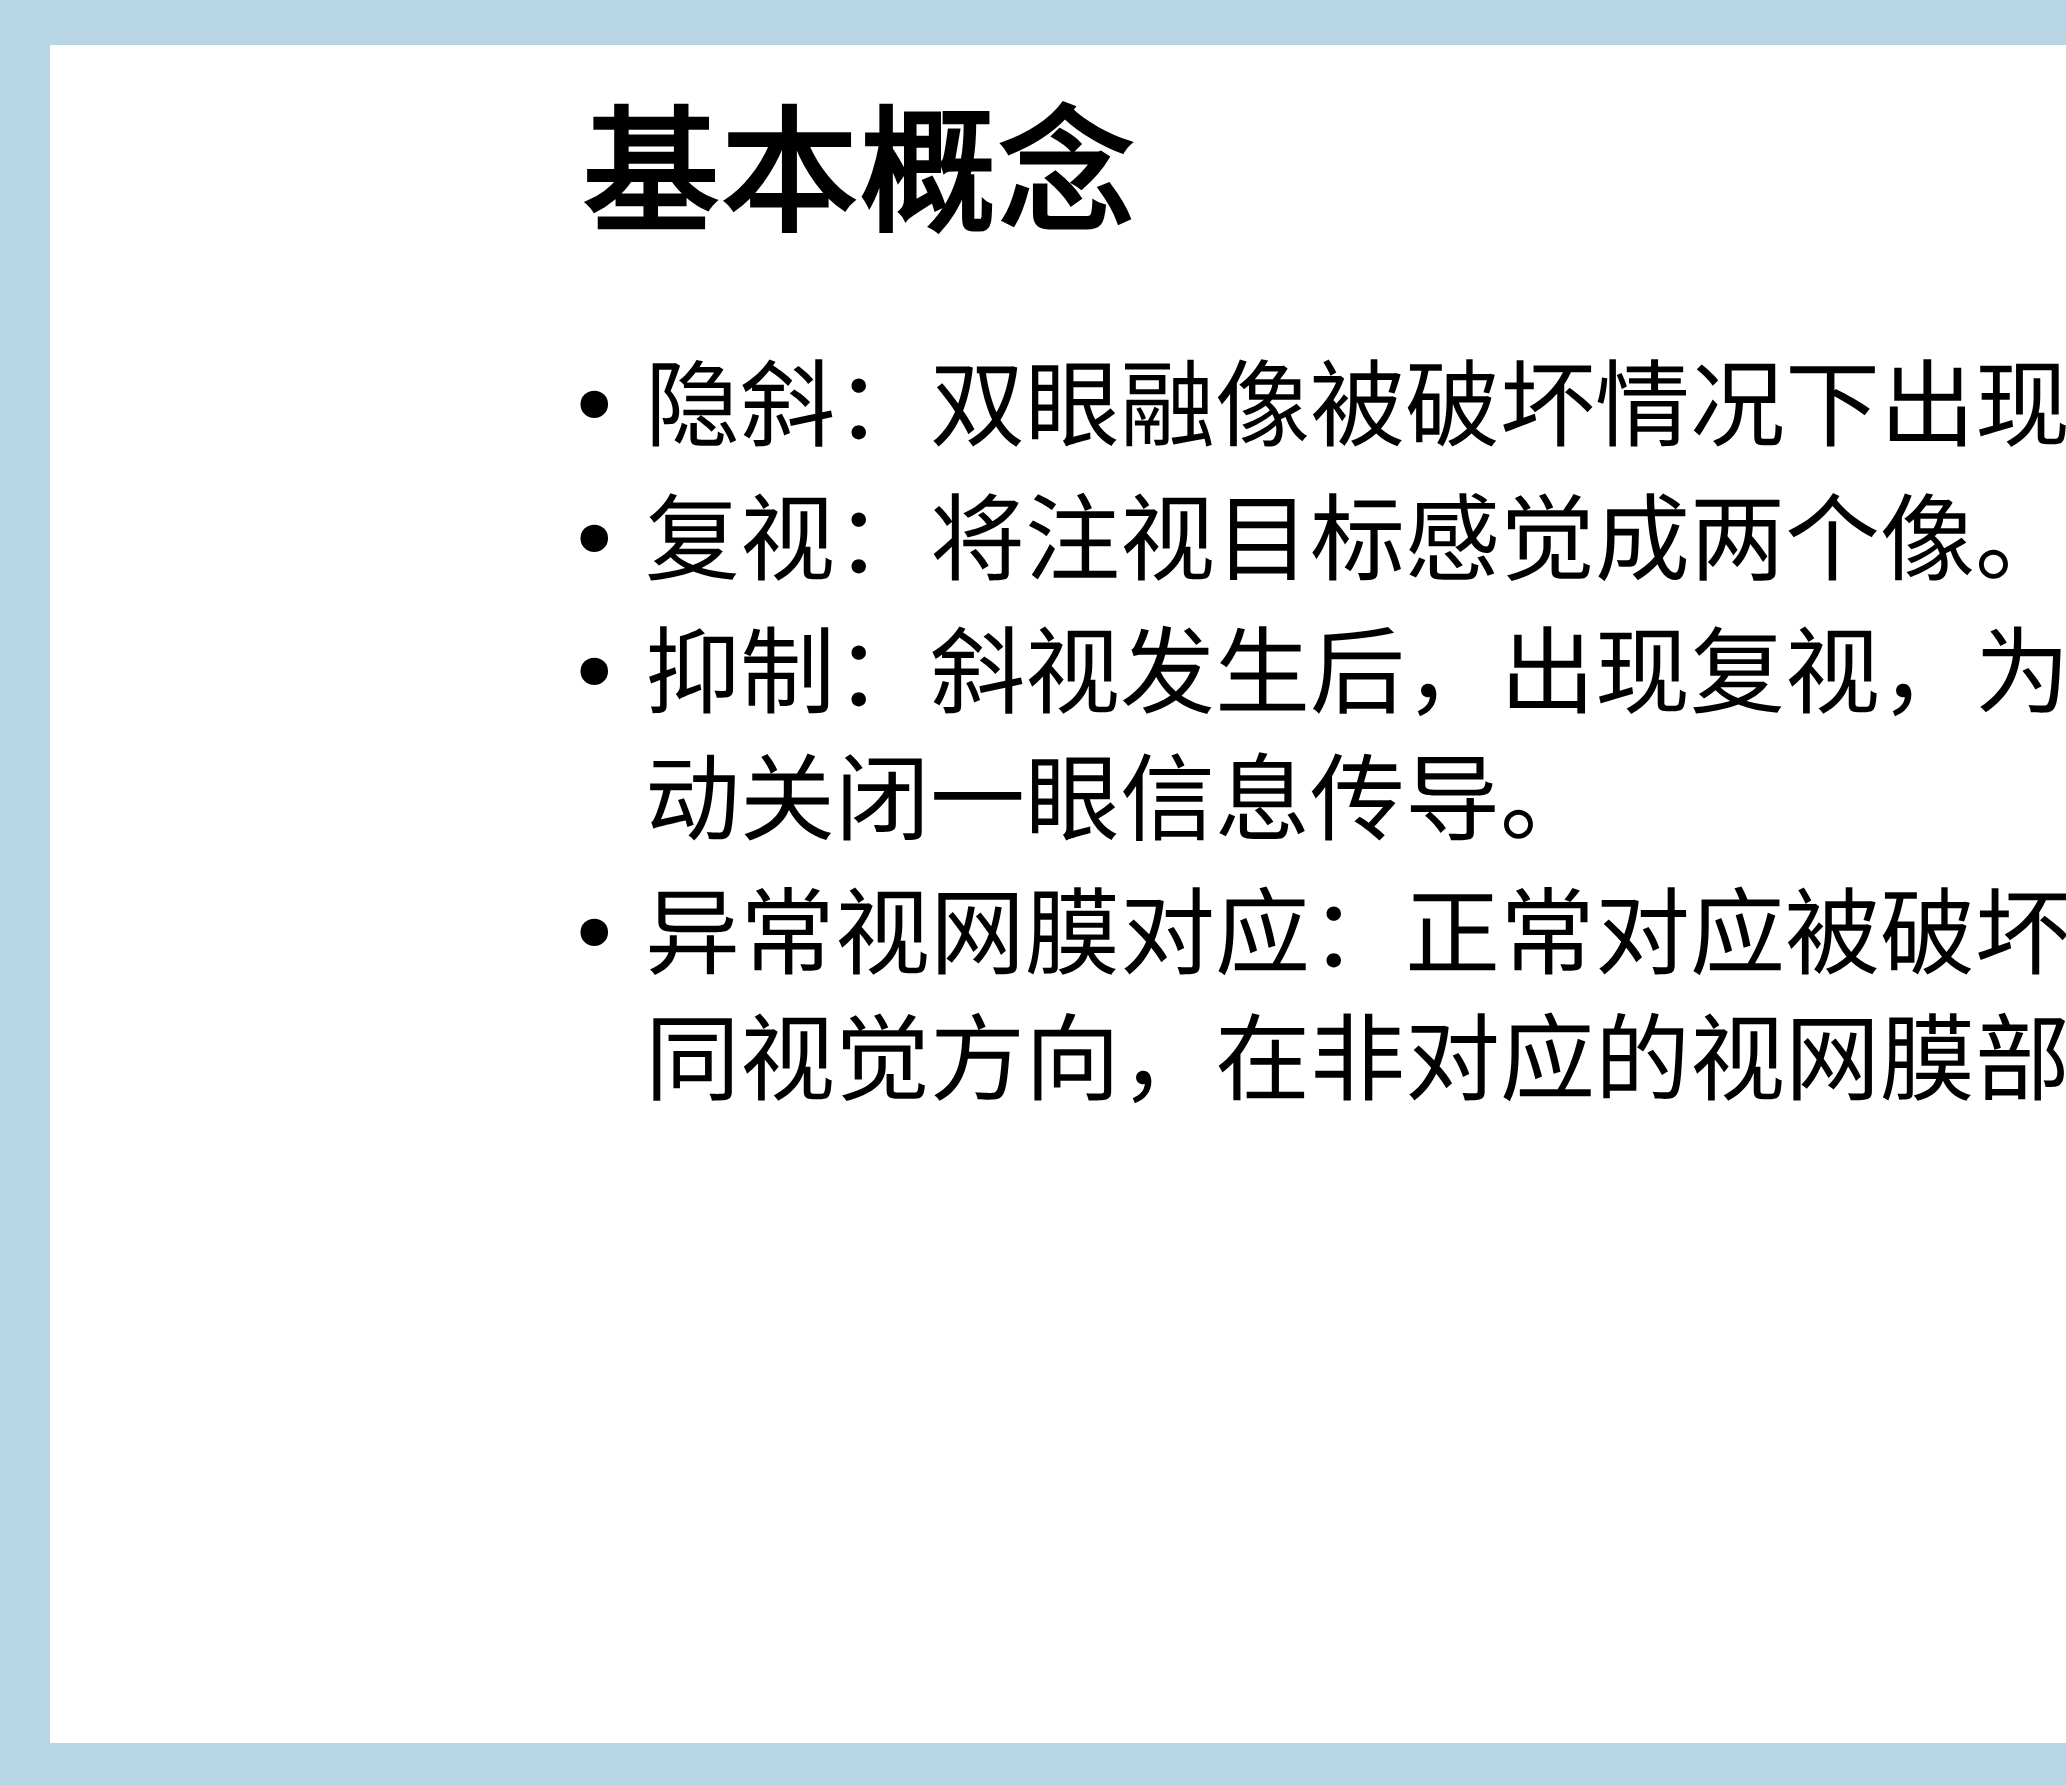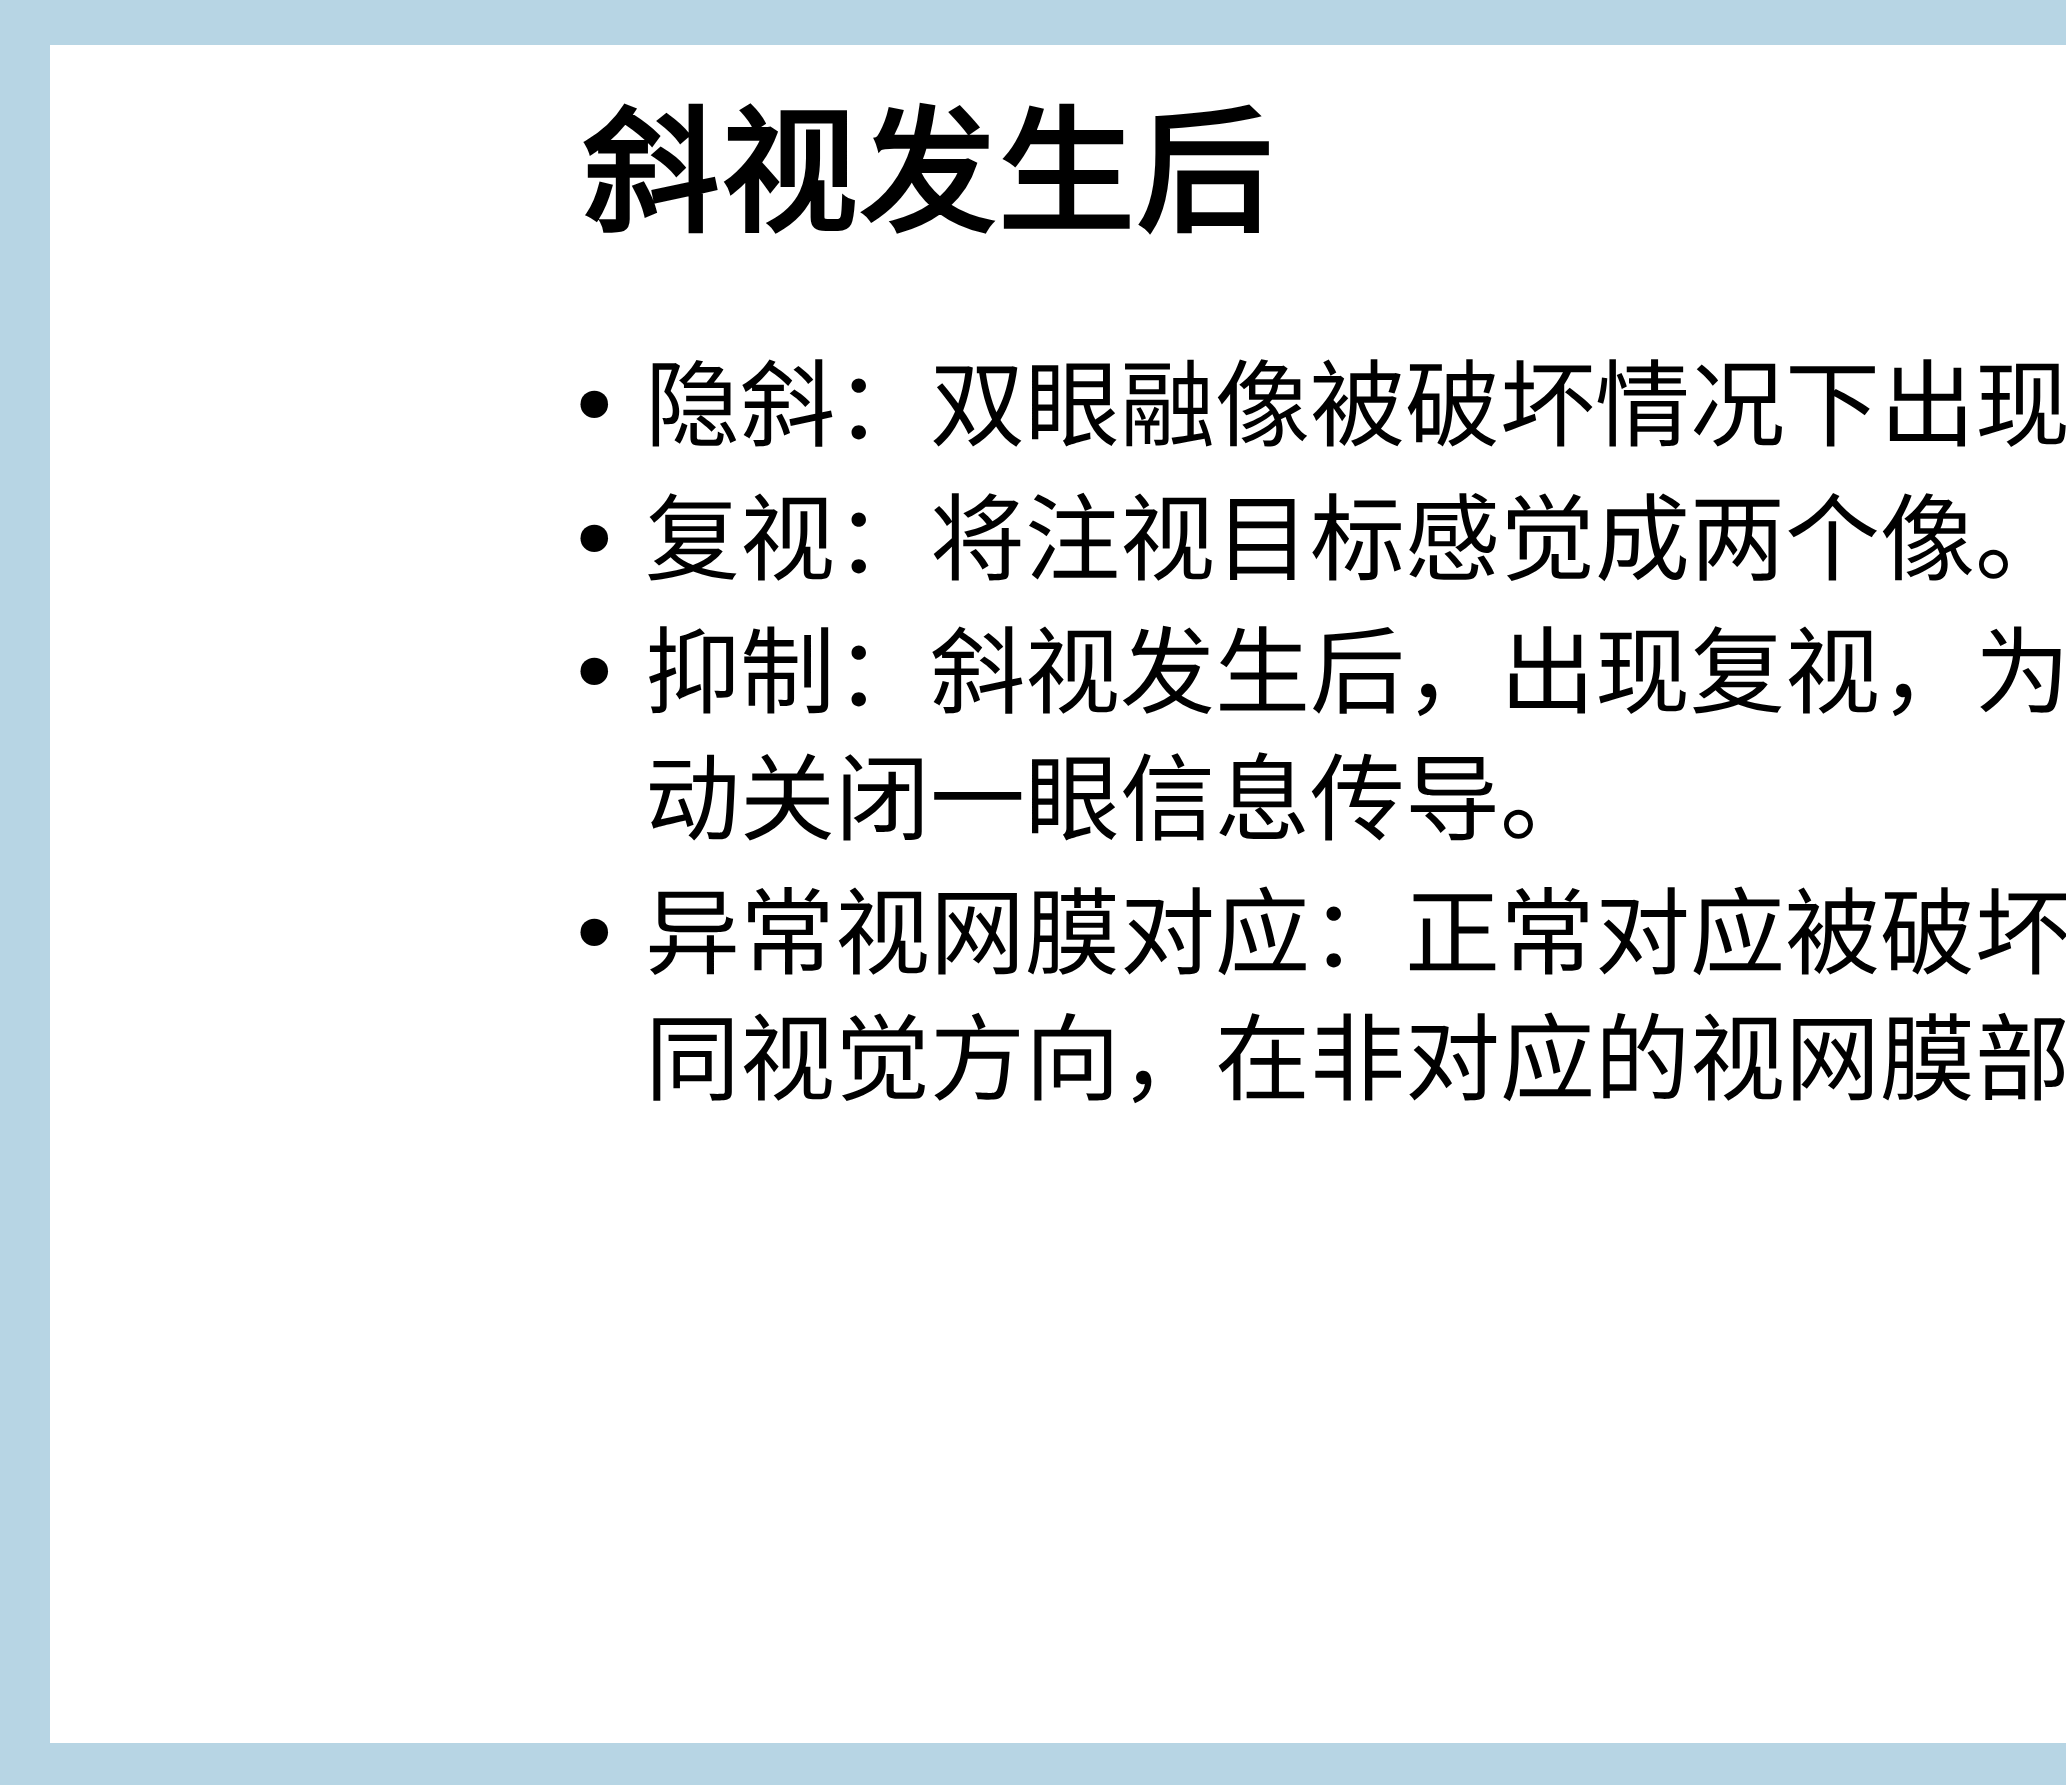--- a/index.html
+++ b/index.html
@@ -71,21 +71,21 @@
     text-align: left;
     word-break: break-all;
   }
 </style>
 </head>
 <body>
 
 <div class="slide">
   <div class="slide-inner">
 
-    <div class="slide-title">斜视发生后</div>
+    <div class="slide-title">基本概念</div>
 
     <div class="bullet-list">
 
       <div class="bullet-item">
         <span class="bullet-marker">•</span>
         <span class="bullet-text">隐斜：双眼融像被破坏情况下出现的眼位偏斜。</span>
       </div>
 
       <div class="bullet-item">
         <span class="bullet-marker">•</span>

